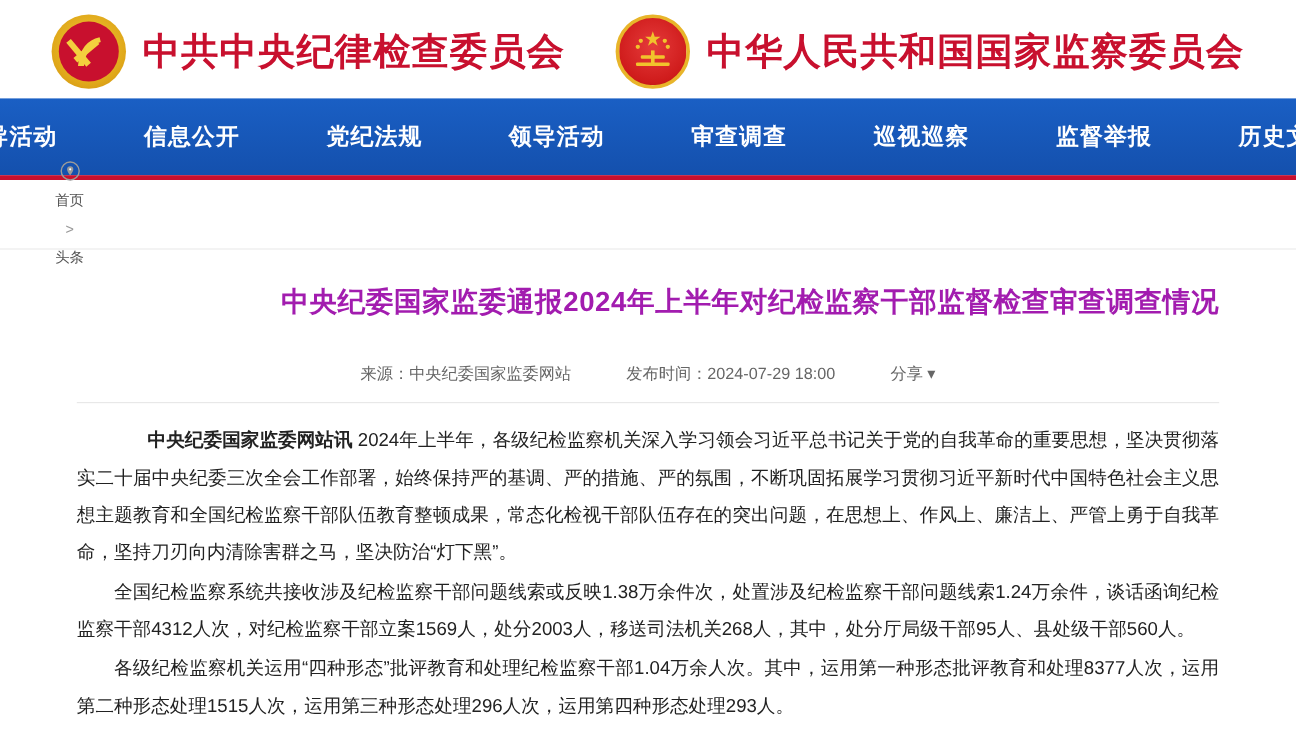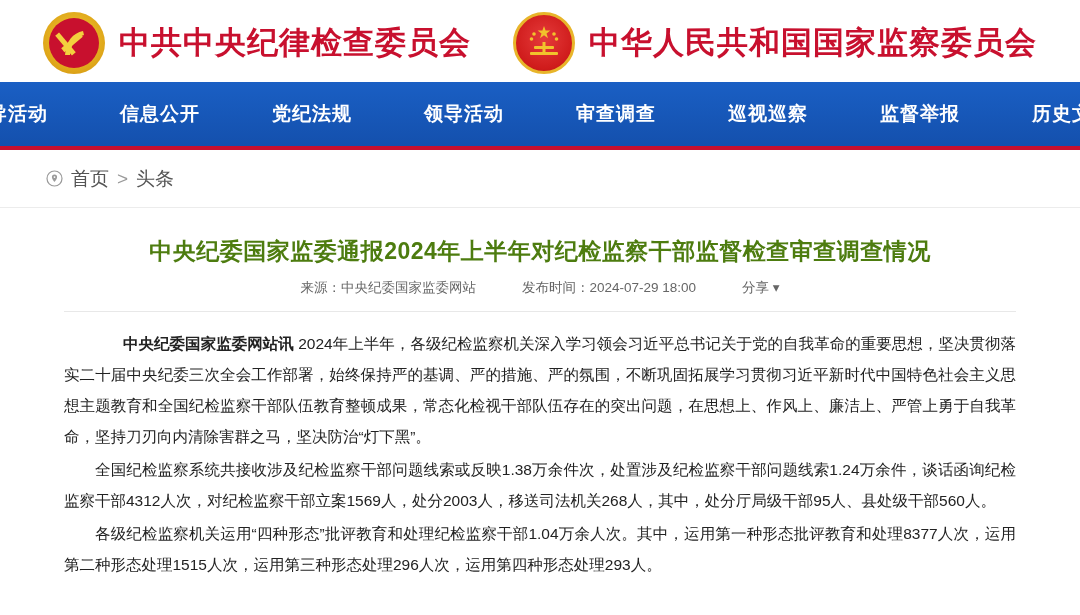--- a/index.html
+++ b/index.html
@@ -101,46 +101,47 @@
     height: 58px;
     display: flex;
     align-items: center;
     padding-left: 46px;
     border-bottom: 1px solid #ececec;
   }
   .breadcrumb {
     display: flex;
     align-items: center;
     gap: 8px;
-    font-size: 19px;
+    font-size: 12px;
     color: #555555;
+    flex-direction: column;
   }
   .pin-icon {
     width: 17px; height: 17px;
     display: inline-block;
     position: relative;
   }
   .bc-sep { color: #999; }
   .bc-link { color: #555; cursor: pointer; }
 
   
   .article {
     padding: 0 64px;
   }
   .article-title {
     margin-top: 28px;
-    text-align: center;
+    text-align: right;
     font-size: 23px;
     font-weight: bold;
-    color: #4d7c0f;
+    color: #a21caf;
     font-family: "Liberation Sans", sans-serif;
     letter-spacing: 0.5px;
   }
   .meta-row {
-    margin-top: 12px;
+    margin-top: 36px;
     display: flex;
     align-items: center;
     justify-content: center;
     gap: 46px;
     font-size: 13.5px;
     color: #666666;
     padding-bottom: 14px;
     border-bottom: 1px solid #e8e8e8;
   }
   .meta-item { white-space: nowrap; }

